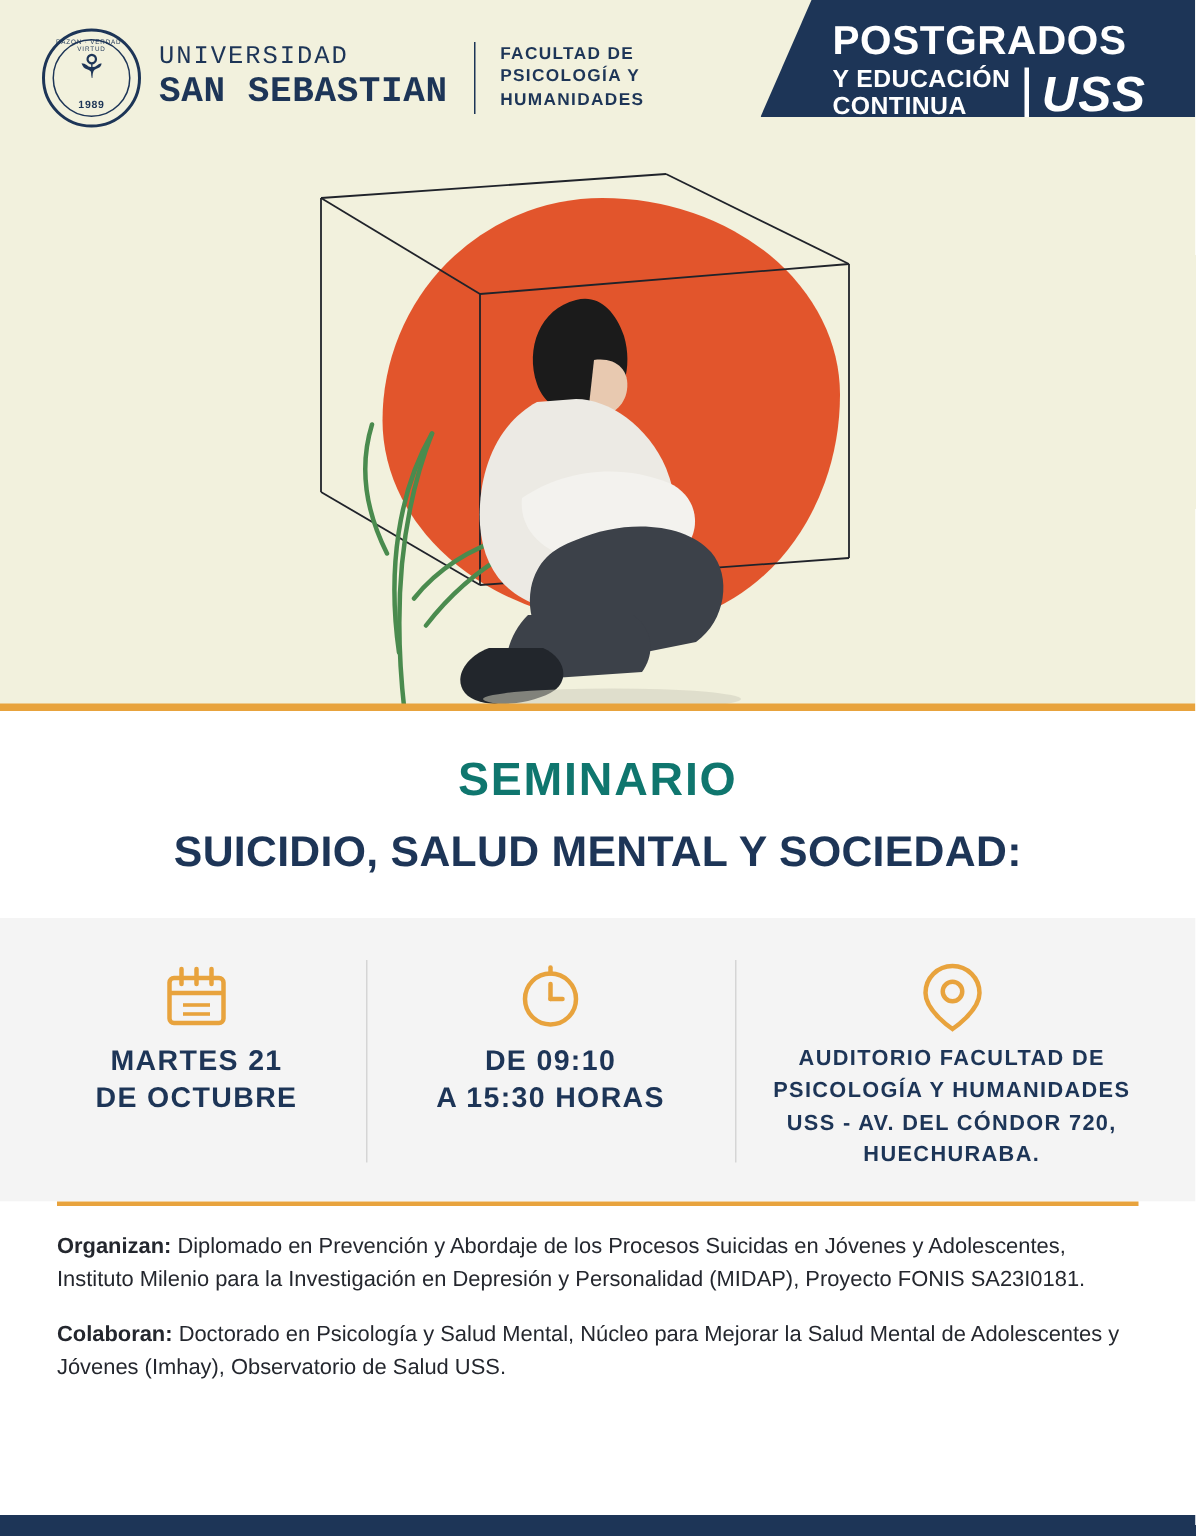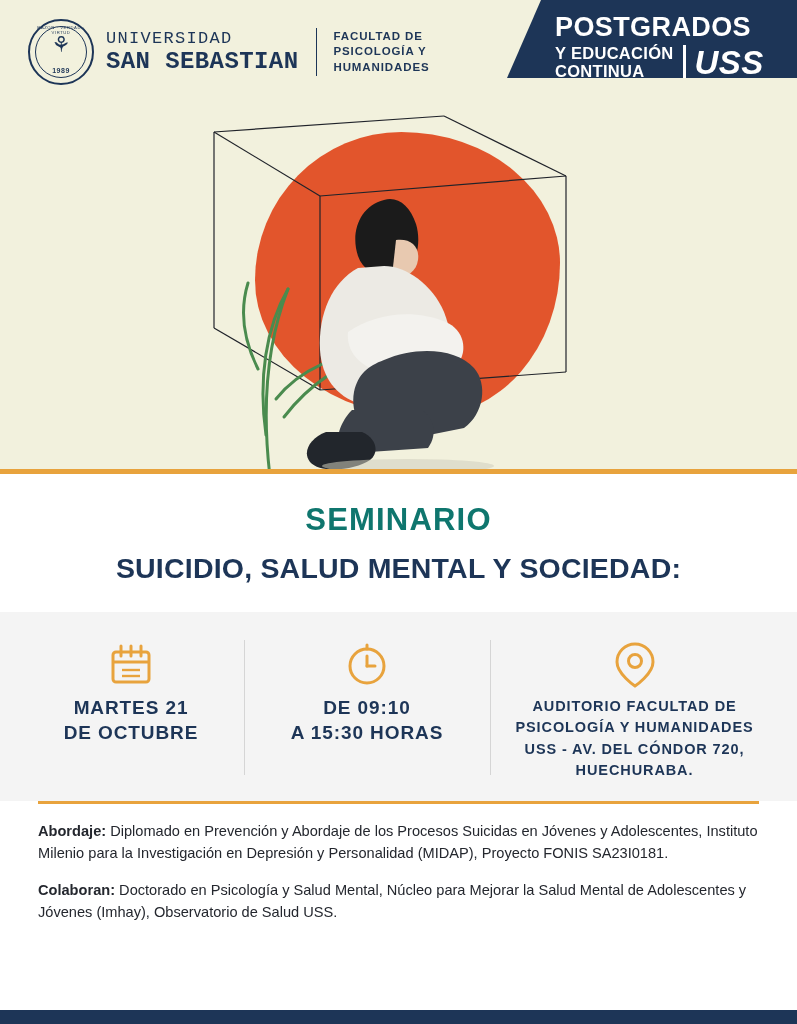--- a/index.html
+++ b/index.html
@@ -450,21 +450,21 @@
         <div>PSICOLOGÍA Y HUMANIDADES</div>
         <div>USS - AV. DEL CÓNDOR 720,</div>
         <div>HUECHURABA.</div>
       </div>
     </div>
   </div>
 
   <div class="footer">
     <div class="footer-rule"></div>
     <p class="foot-p">
-      <b>Abordaje:</b><span> Diplomado en Prevención y Abordaje de los Procesos Suicidas en Jóvenes y Adolescentes, Instituto Milenio para la Investigación en Depresión y Personalidad (MIDAP), Proyecto FONIS SA23I0181.</span>
+      <b>Organizan:</b><span> Diplomado en Prevención y Abordaje de los Procesos Suicidas en Jóvenes y Adolescentes, Instituto Milenio para la Investigación en Depresión y Personalidad (MIDAP), Proyecto FONIS SA23I0181.</span>
     </p>
     <p class="foot-p">
       <b>Colaboran:</b><span> Doctorado en Psicología y Salud Mental, Núcleo para Mejorar la Salud Mental de Adolescentes y Jóvenes (Imhay), Observatorio de Salud USS.</span>
     </p>
   </div>
 
   <div class="bottom-bar"></div>
 </div>
 
 </body></html>

